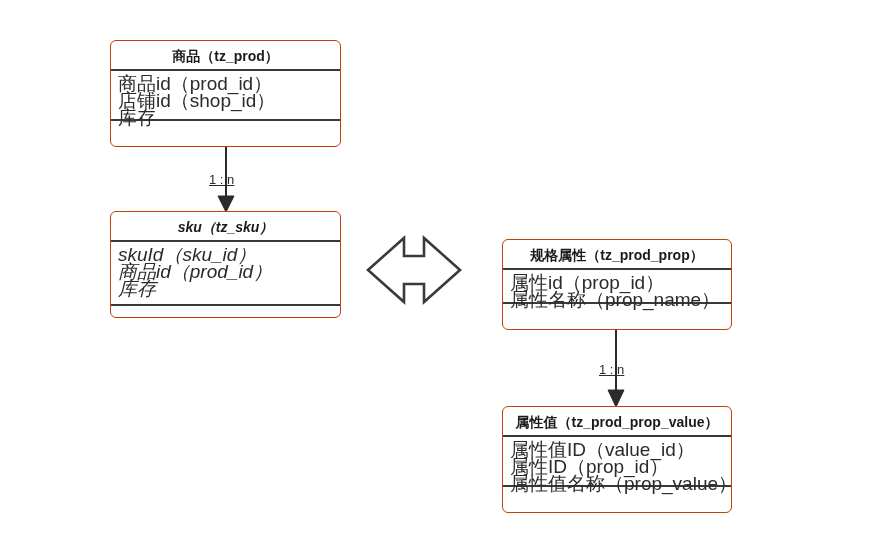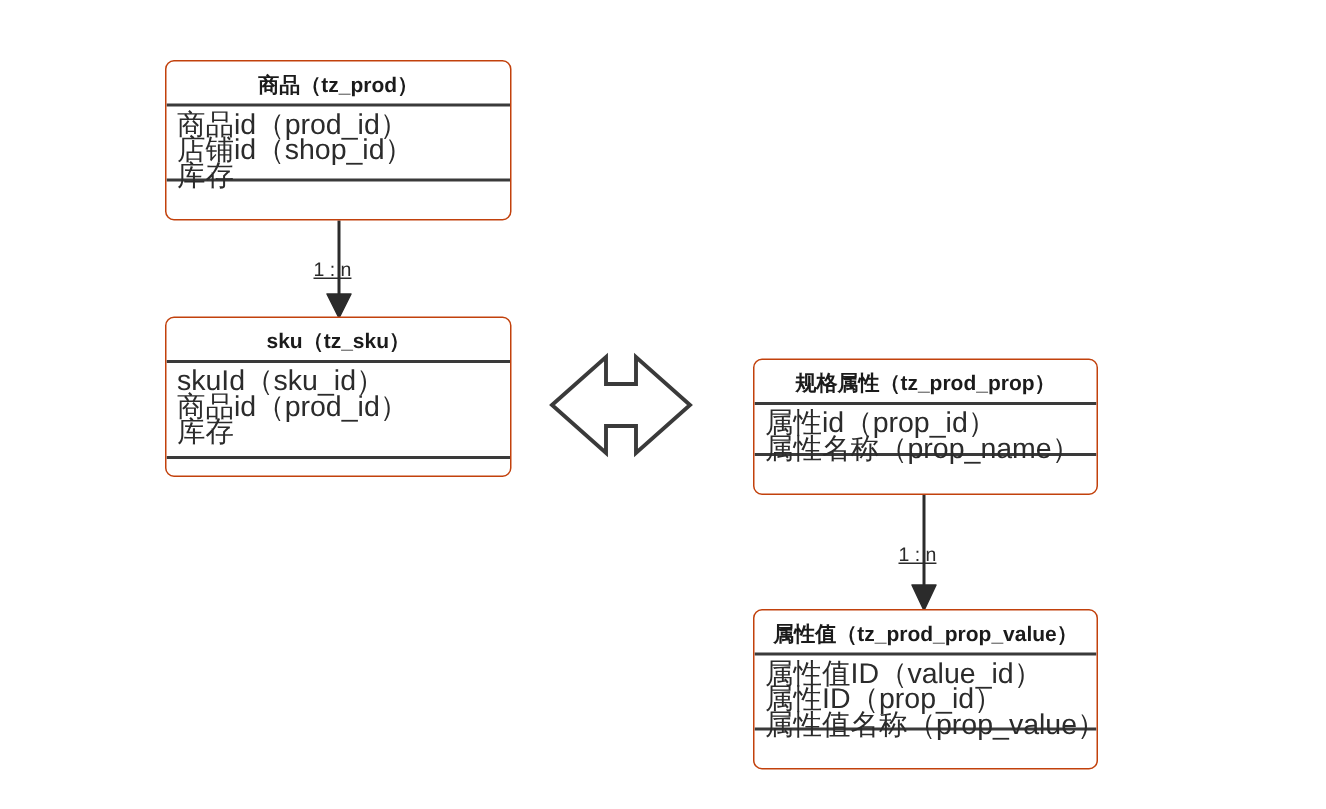--- a/index.html
+++ b/index.html
@@ -58,21 +58,21 @@
   .entity-methods {
     box-sizing: border-box;
     
   }
 
   
   #ent-prod        { left: 110px; top: 40px;  width: 231px; height: 107px; }
   #ent-prod   .entity-attrs   { height: 50px; }
   #ent-prod   .entity-methods { height: 25px; }
 
-  #ent-sku         { left: 110px; top: 211px; width: 231px; height: 107px; }
+  #ent-sku         { left: 110px; top: 211px; width: 231px; height: 107px; font-style: italic; }
   #ent-sku    .entity-attrs   { height: 64px; }
   #ent-sku    .entity-methods { height: 25px; }
 
   #ent-prop        { left: 502px; top: 239px; width: 230px; height: 91px; }
   #ent-prop   .entity-attrs   { height: 34px; }
   #ent-prop   .entity-methods { height: 25px; }
 
   #ent-propvalue   { left: 502px; top: 406px; width: 230px; height: 107px; }
   #ent-propvalue .entity-attrs   { height: 50px; }
   #ent-propvalue .entity-methods { height: 25px; }

